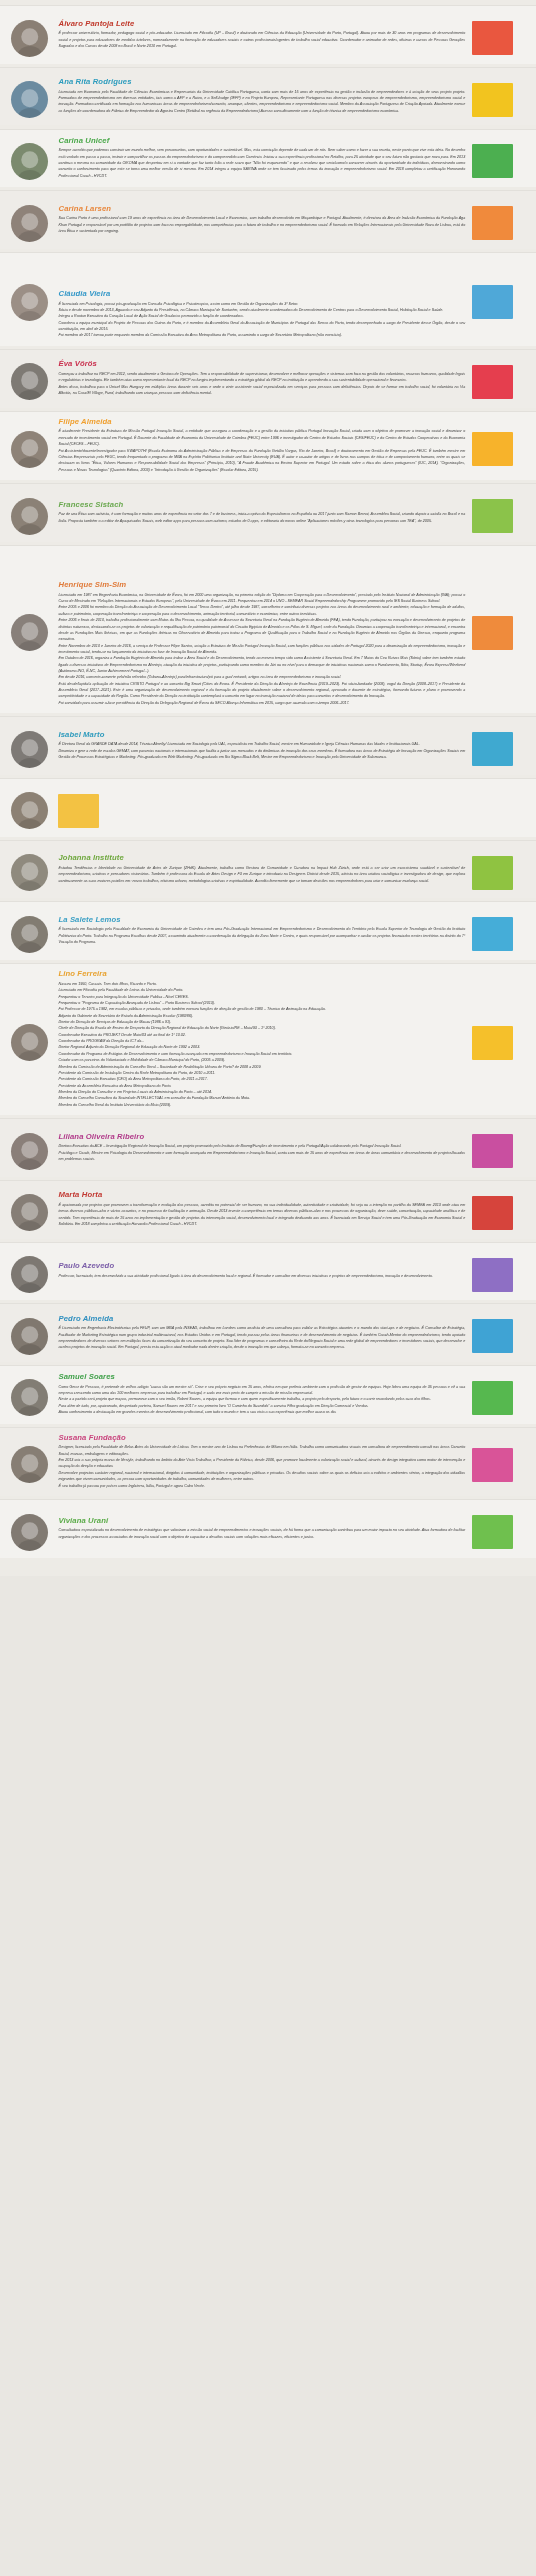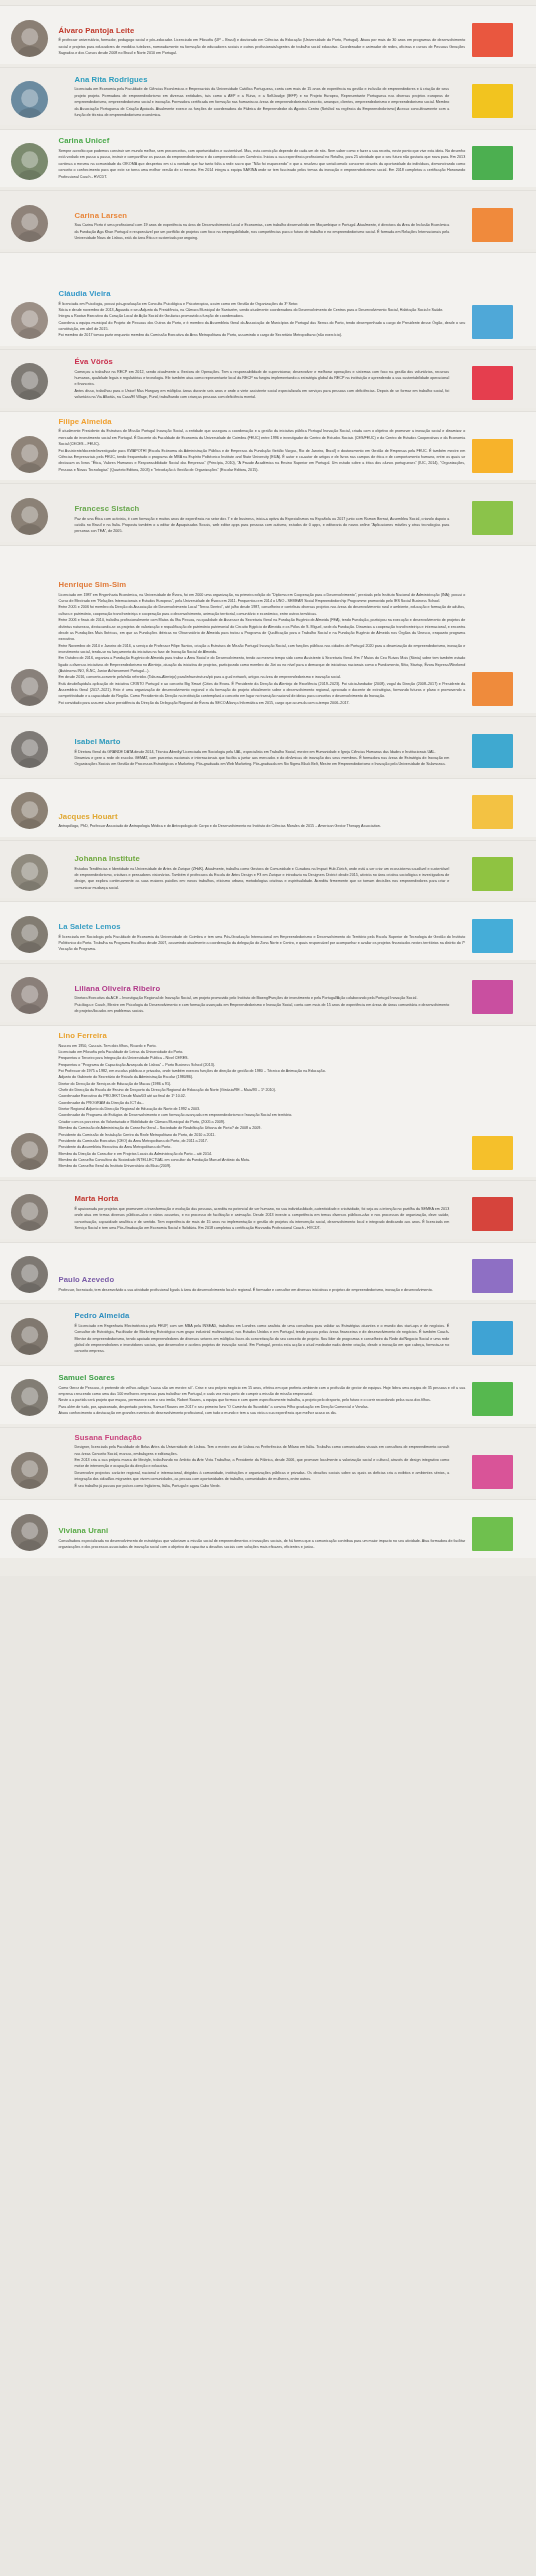--- a/index.html
+++ b/index.html
@@ -12,27 +12,28 @@
   body {
     width: 537px;
   }
   .page {
     width: 537px;
     background: #edebe6;
     padding: 5.2px 0 15.5px 0;
   }
   .entry {
     display: flex;
-    align-items: flex-end;
+    align-items: center;
     background: #f3f2ef;
     margin: 0 0 3.1px 0;
     padding: 5.2px 20.6px 7.2px 11.3px;
     border-top: 0.5px solid #e2e0db;
-  }
-  .entry.alt { background: #eeece8; gap: 16px; }
+    font-style: italic;
+  }
+  .entry.alt { background: #eeece8; }
   .photo-col {
     width: 40px;
     flex: 0 0 40px;
     margin-right: 7.2px;
     padding-top: 8.2px;
   }
   .photo {
     width: 37px;
     height: 37px;
     border-radius: 50%;
@@ -251,24 +252,20 @@
           <div class="swatch" style="background: rgb(63, 169, 208);"></div>
         </div>
       </div>
       <div class="entry">
         <div class="photo-col">
           <div class="photo" style="background: rgb(140, 129, 116);">
             <div class="face"></div>
             <div class="body"></div>
           </div>
         </div>
-        <div class="text-col">
-          <div class="name" style="color: rgb(224, 168, 50);">Jacques Houart</div>
-          <div class="bio">Antropólogo, PhD, Professor Associado de Antropologia Médica e de Antropologia de Corpo e do Desenvolvimento no Instituto de Ciências Morales de 2015 – American Gestor Therapy Association.</div>
-        </div>
         <div class="swatch-col">
           <div class="swatch" style="background: rgb(243, 194, 67);"></div>
         </div>
       </div>
       <div class="entry alt">
         <div class="photo-col">
           <div class="photo" style="background: rgb(143, 138, 126);">
             <div class="face"></div>
             <div class="body"></div>
           </div>
@@ -287,36 +284,20 @@
             <div class="face"></div>
             <div class="body"></div>
           </div>
         </div>
         <div class="text-col">
           <div class="name" style="color: rgb(58, 159, 196);">La Salete Lemos</div>
           <div class="bio">É licenciada em Sociologia pela Faculdade de Economia da Universidade de Coimbra e tem uma Pós-Graduação Internacional em Empreendedorismo e Desenvolvimento do Território pela Escola Superior de Tecnologia de Gestão do Instituto Politécnico do Porto. Trabalha na Programa Escolhas desde 2007, assumindo atualmente a coordenação da delegação do Zona Norte e Centro, e quais responsável por acompanhar e avaliar os projetos financiados nestes territórios na distrito do 7º Vocação do Programa.</div>
         </div>
         <div class="swatch-col">
           <div class="swatch" style="background: rgb(69, 173, 216);"></div>
-        </div>
-      </div>
-      <div class="entry alt">
-        <div class="photo-col">
-          <div class="photo" style="background: rgb(138, 127, 121);">
-            <div class="face"></div>
-            <div class="body"></div>
-          </div>
-        </div>
-        <div class="text-col">
-          <div class="name" style="color: rgb(177, 58, 138);">Liliana Oliveira Ribeiro</div>
-          <div class="bio">Diretora Executiva da ACE – Investigação Regional de Inovação Social, um projeto promovido pelo Instituto de Bioeng/Funções de investimento e pela Portugal/Ação colaborando pela Portugal Inovação Social.
-Psicóloga e Coach, Mestre em Psicologia do Desenvolvimento e com formação avançada em Empreendedorismo e Inovação Social, conta com mais de 15 anos de experiência em áreas de áreas comunitária e desenvolvimento de projetos/locados em problemas sociais.</div>
-        </div>
-        <div class="swatch-col">
-          <div class="swatch" style="background: rgb(201, 79, 160);"></div>
         </div>
       </div>
       <div class="entry">
         <div class="photo-col">
           <div class="photo" style="background: rgb(138, 128, 118);">
             <div class="face"></div>
             <div class="body"></div>
           </div>
         </div>
         <div class="text-col">
@@ -341,20 +322,36 @@
 Membro da Direção do Consultor e em Projetos Locais da Administração do Porto – até 2014.
 Membro do Conselho Consultivo da Sociedade INTELLECTUAL em consultor da Fundação Manuel António da Mota.
 Membro do Conselho Geral da Instituto Universitário da Maia (2009).</div>
         </div>
         <div class="swatch-col">
           <div class="swatch" style="background: rgb(245, 192, 43);"></div>
         </div>
       </div>
       <div class="entry alt">
         <div class="photo-col">
+          <div class="photo" style="background: rgb(138, 127, 121);">
+            <div class="face"></div>
+            <div class="body"></div>
+          </div>
+        </div>
+        <div class="text-col">
+          <div class="name" style="color: rgb(177, 58, 138);">Liliana Oliveira Ribeiro</div>
+          <div class="bio">Diretora Executiva da ACE – Investigação Regional de Inovação Social, um projeto promovido pelo Instituto de Bioeng/Funções de investimento e pela Portugal/Ação colaborando pela Portugal Inovação Social.
+Psicóloga e Coach, Mestre em Psicologia do Desenvolvimento e com formação avançada em Empreendedorismo e Inovação Social, conta com mais de 15 anos de experiência em áreas de áreas comunitária e desenvolvimento de projetos/locados em problemas sociais.</div>
+        </div>
+        <div class="swatch-col">
+          <div class="swatch" style="background: rgb(201, 79, 160);"></div>
+        </div>
+      </div>
+      <div class="entry alt">
+        <div class="photo-col">
           <div class="photo" style="background: rgb(134, 126, 118);">
             <div class="face"></div>
             <div class="body"></div>
           </div>
         </div>
         <div class="text-col">
           <div class="name" style="color: rgb(194, 58, 51);">Marta Horta</div>
           <div class="bio">É apaixonada por projetos que promovem a transformação e evolução das pessoas, acredita no potencial de ser humano, no sua individualidade, autenticidade e criatividade, foi seja ou a intenção no partilha da SEMEA em 2013 onde atua em temas diversos públicos-alvo e vários assuntos, e no processo de facilitação e animação. Desde 2013 investe a competência em temas diversos públicos-alvo e nos processos de organização, deve saúde, conceituação, capacidade analítica e de sentido. Tem experiência de mais de 15 anos no implementação e gestão de projetos da intervenção social, desenvolvimento local e integrado dedicando aos anos. É licenciada em Serviço Social e tem uma Pós-Graduação em Economia Social e Solidária. Em 2018 completou a certificação Harvardia Professional Coach - HVCDT.</div>
         </div>
         <div class="swatch-col">

